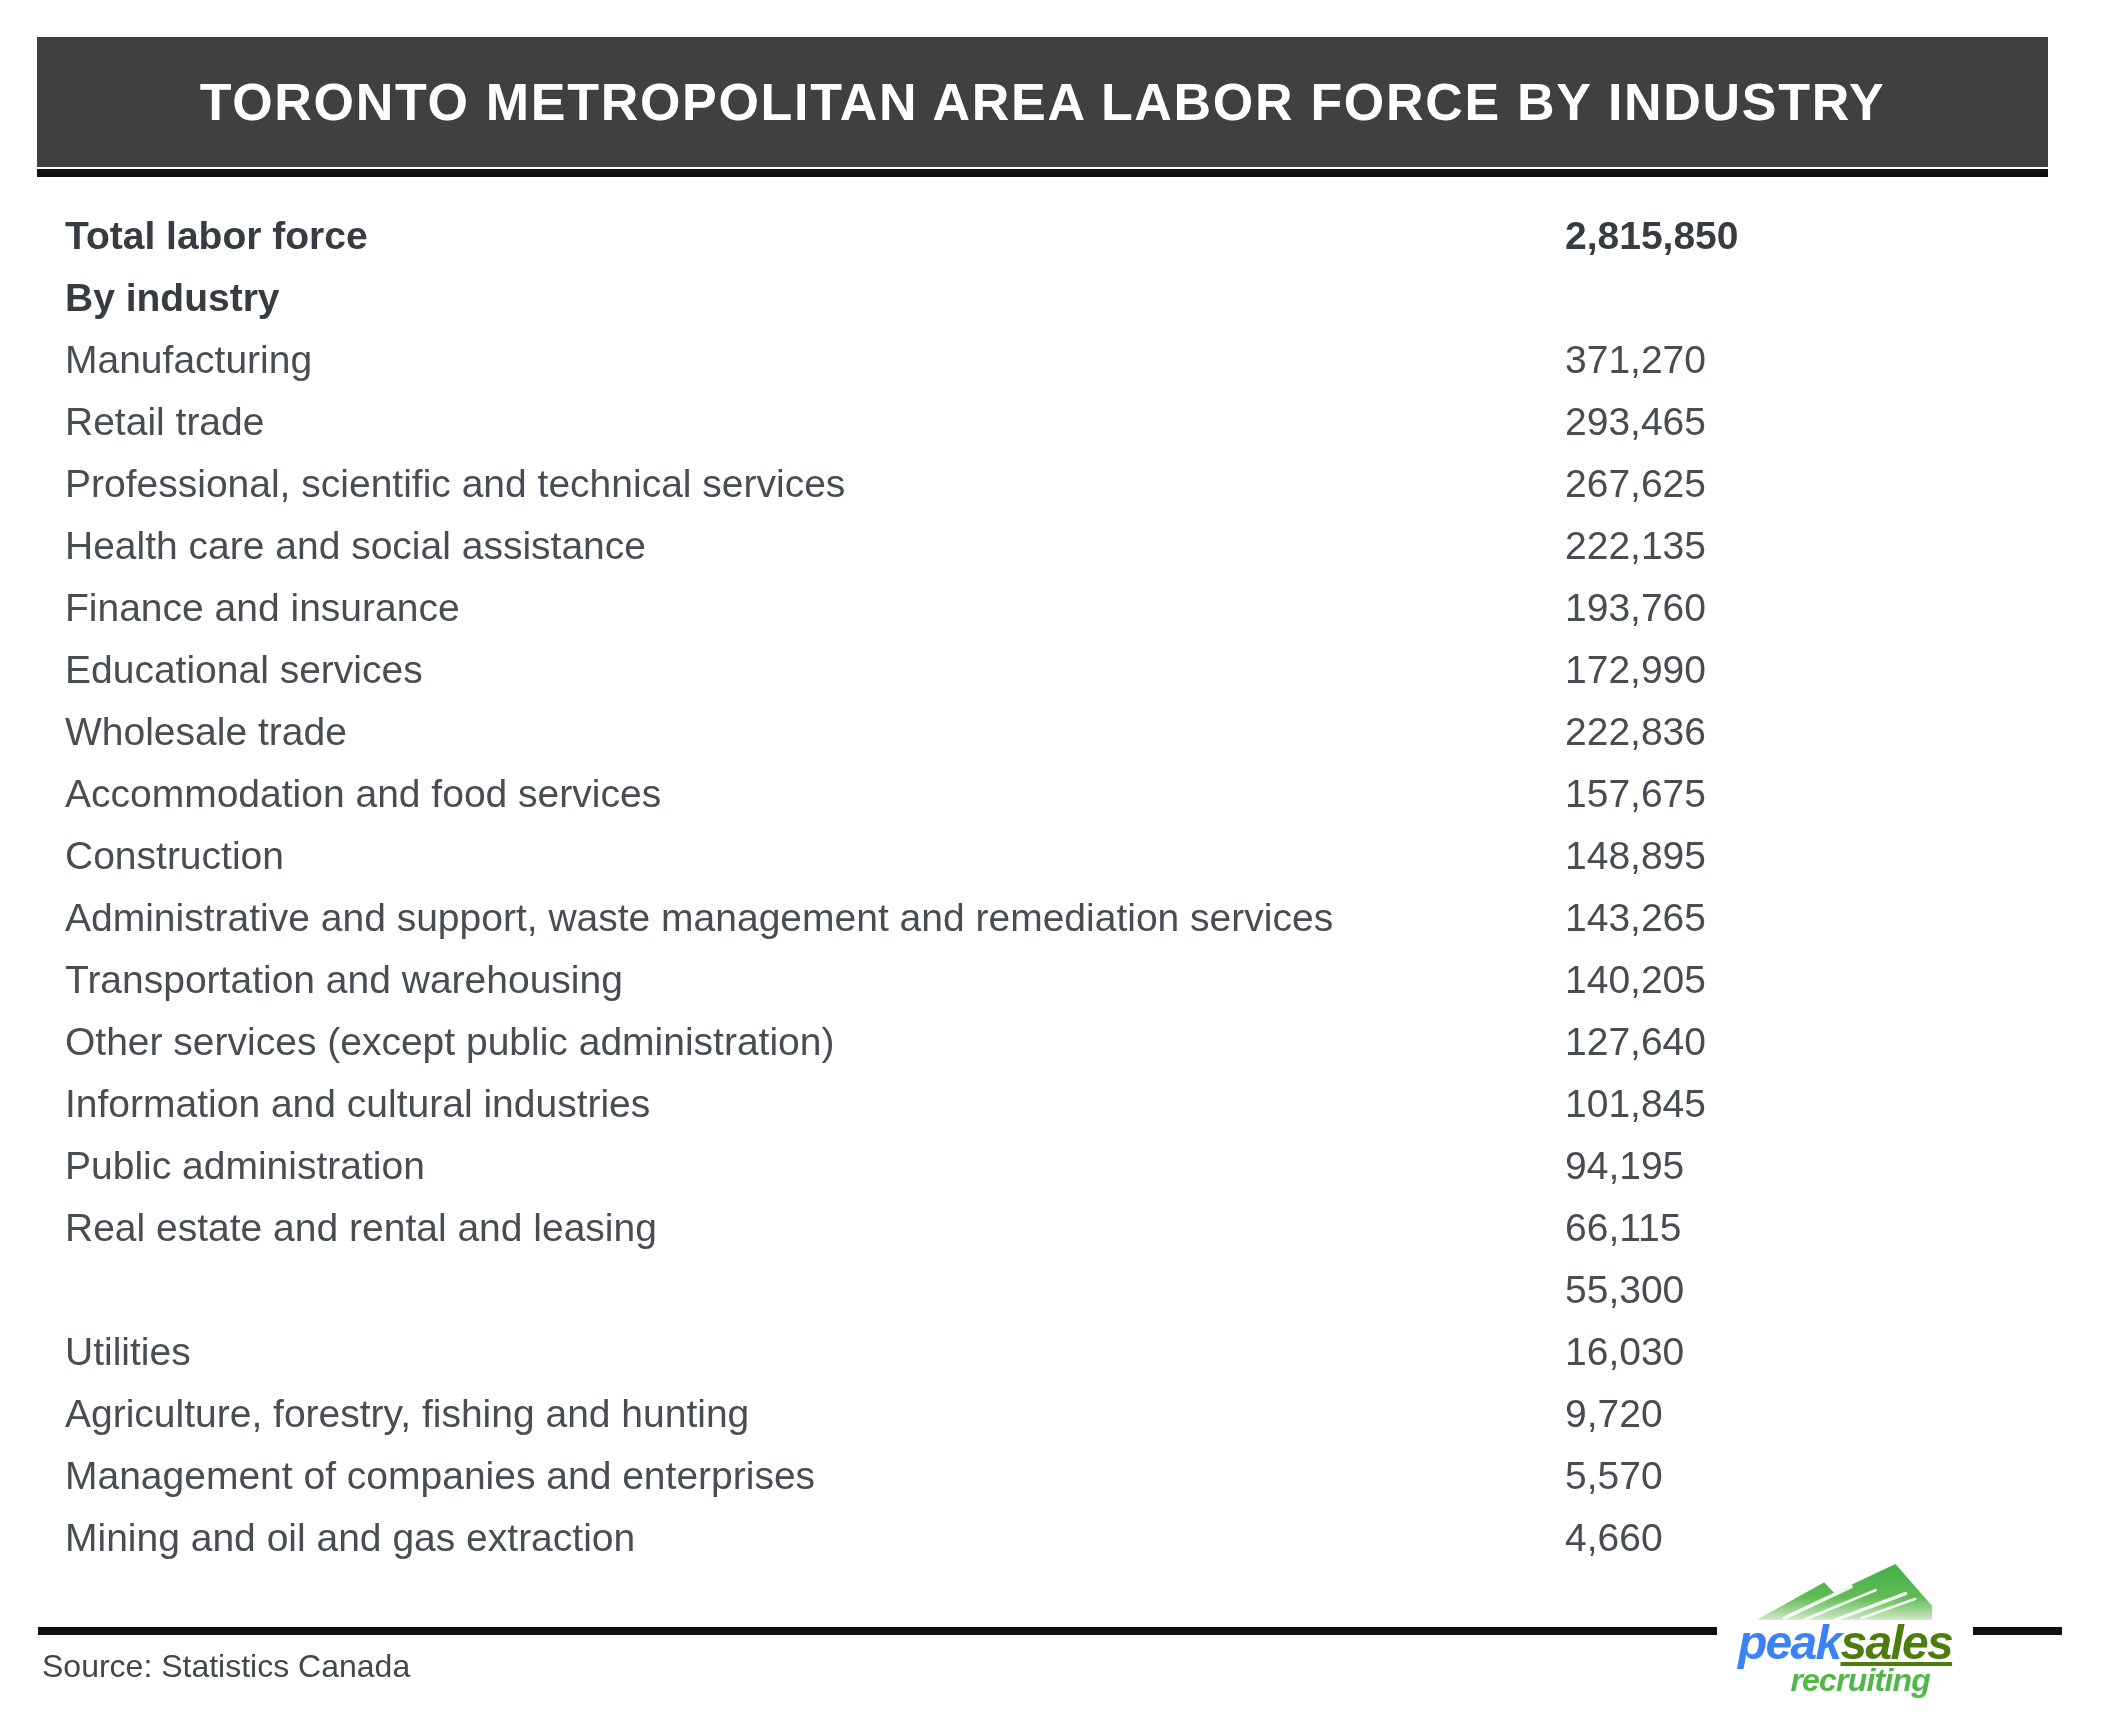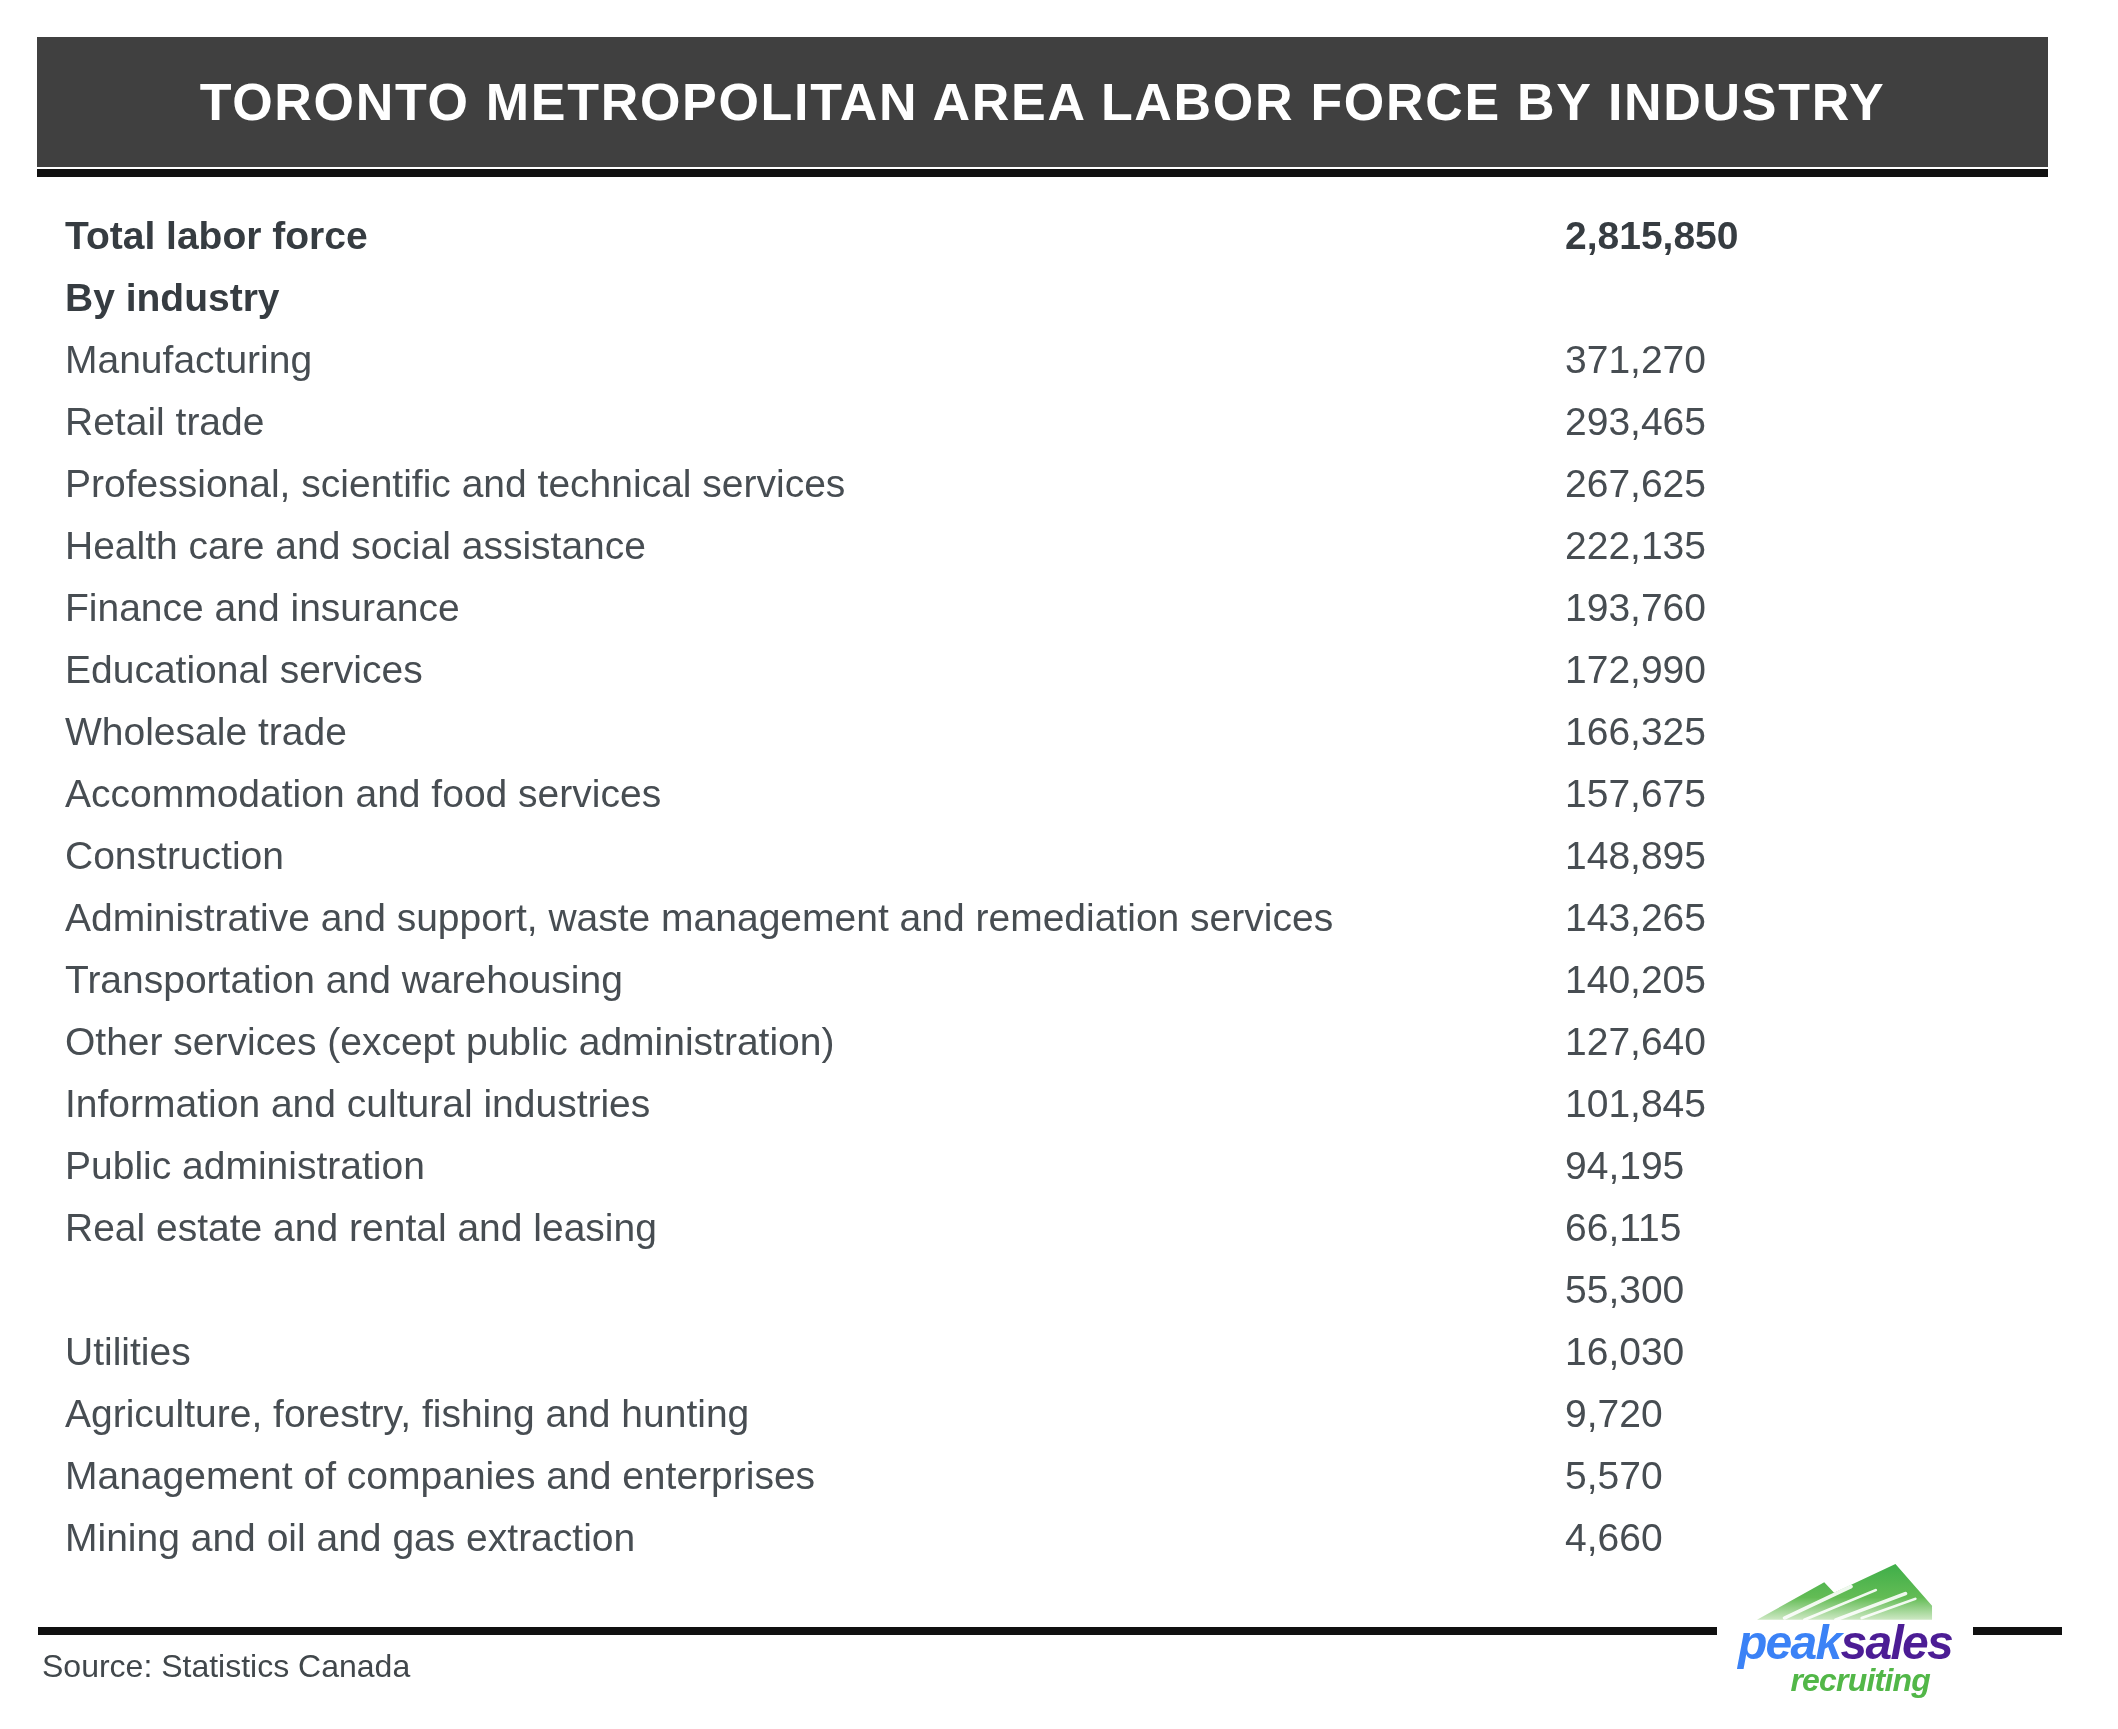--- a/index.html
+++ b/index.html
@@ -74,21 +74,21 @@
     left: 0; top: 56px;
     width: 100%;
     text-align: center;
     font-size: 48px;
     font-weight: 700;
     font-style: italic;
     letter-spacing: -1.7px;
     white-space: nowrap;
   }
   .logo .wordmark .peak  { color: #3b82f6; }
-  .logo .wordmark .sales { color: #4c1d95; }
+  .logo .wordmark .sales { color: #4d7c0f; text-decoration: underline; }
   .logo .recruiting {
     position: absolute;
     right: 43px; top: 103px;
     font-size: 32px;
     font-weight: 700;
     font-style: italic;
     color: #52B748;
     letter-spacing: -0.8px;
     white-space: nowrap;
   }
@@ -140,21 +140,21 @@
       <span class="value">193,760</span>
     </div>
 
     <div class="row">
       <span class="label">Educational services</span>
       <span class="value">172,990</span>
     </div>
 
     <div class="row">
       <span class="label">Wholesale trade</span>
-      <span class="value">166,325</span>
+      <span class="value">222,836</span>
     </div>
 
     <div class="row">
       <span class="label">Accommodation and food services</span>
       <span class="value">157,675</span>
     </div>
 
     <div class="row">
       <span class="label">Construction</span>
       <span class="value">148,895</span>

